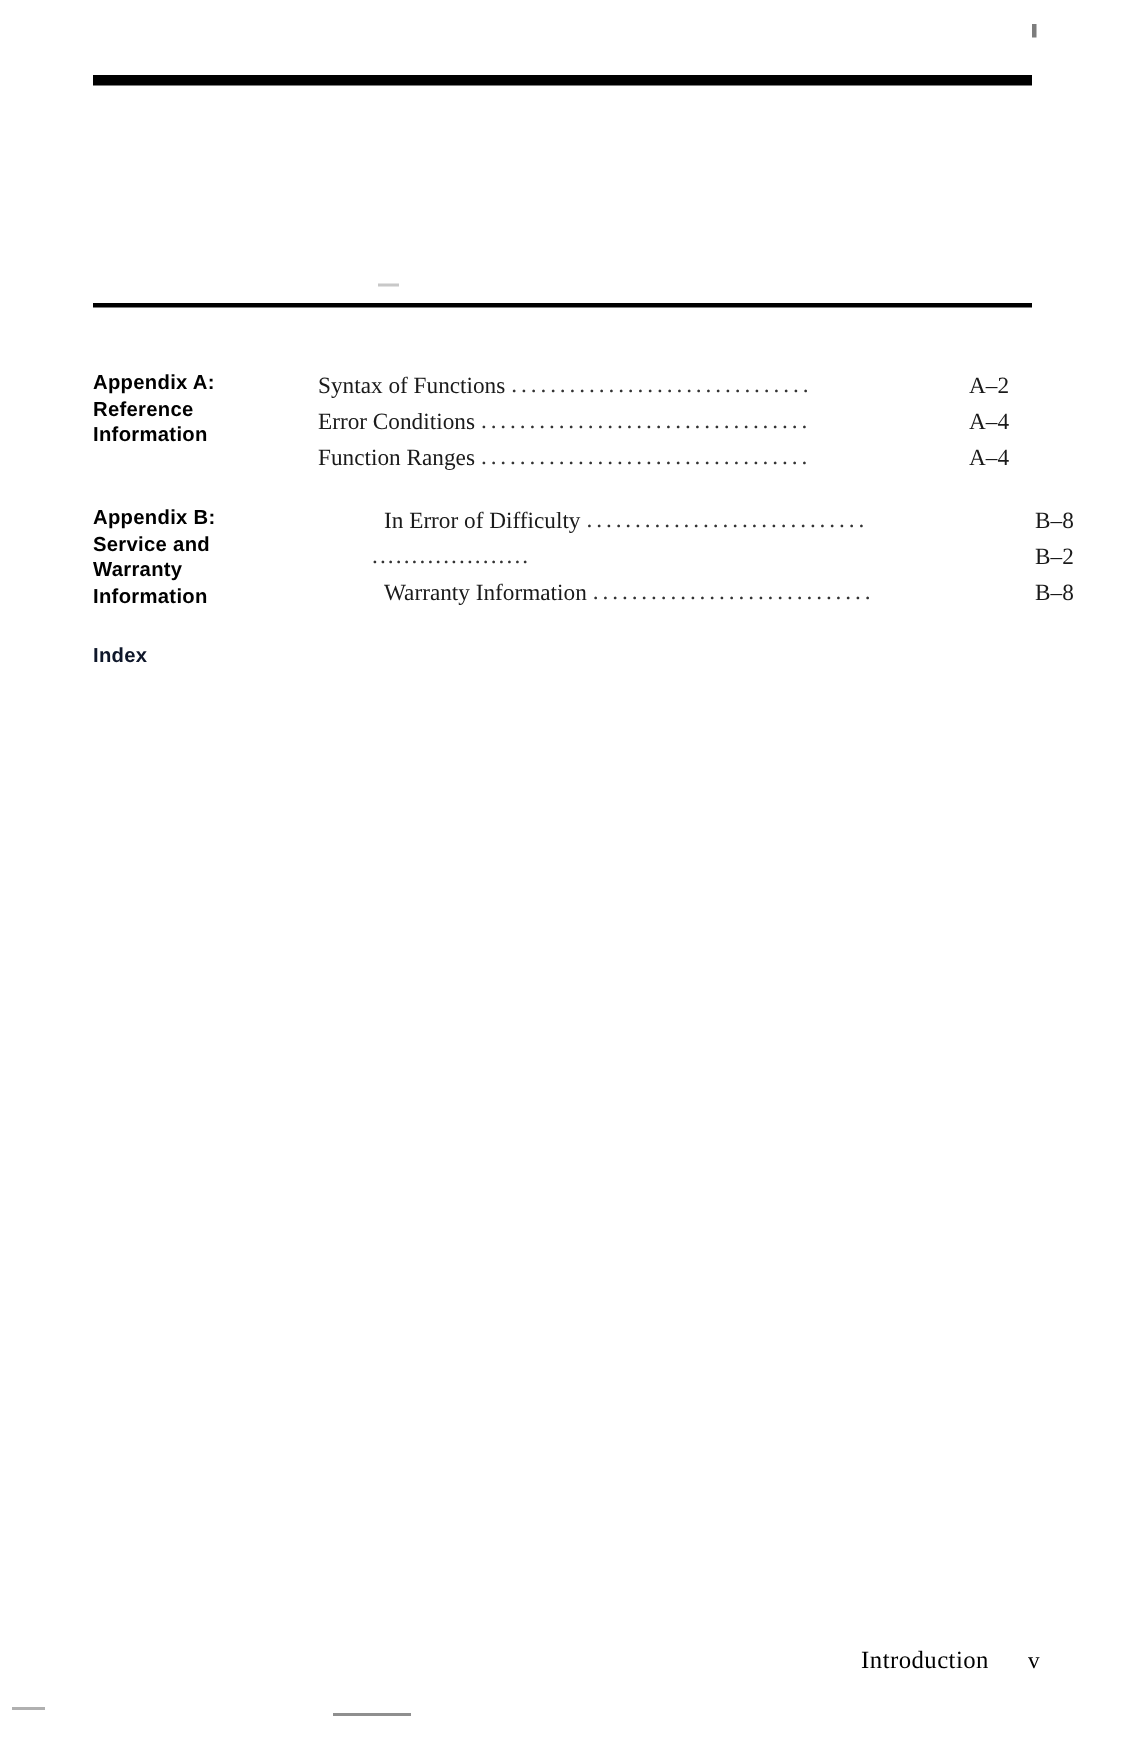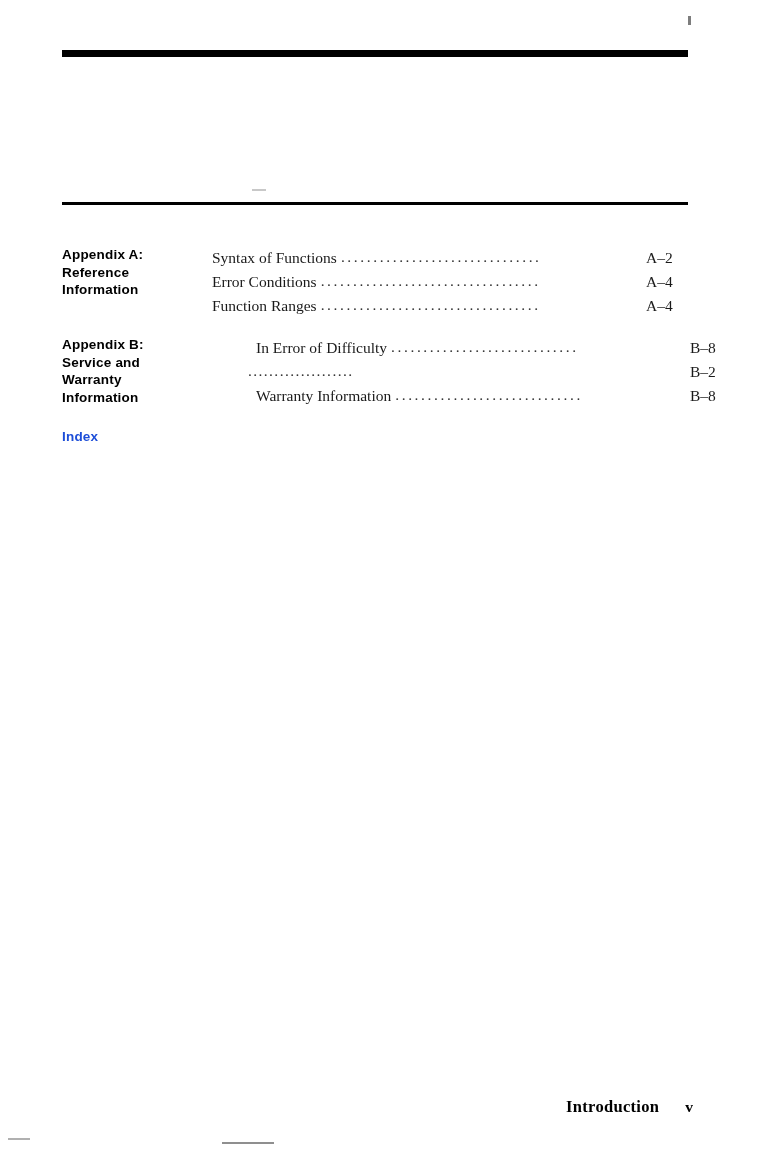--- a/index.html
+++ b/index.html
@@ -113,32 +113,32 @@
   }
 
   .index-label {
     position: absolute;
     left: 62px;
     top: 429px;
     font-family: "Liberation Sans", sans-serif;
     font-weight: bold;
     font-size: 13.5px;
     letter-spacing: 0.2px;
-    color: #1d4ed8;
+    color: #0f172a;
   }
 
   
   .footer {
     position: absolute;
     right: 72px;
     bottom: 48px;
     display: flex;
     align-items: baseline;
     font-family: "Liberation Serif", serif;
-    font-weight: bold;
+    font-weight: normal;
     font-size: 16.5px;
     color: #000000;
   }
   .footer .foot-title { letter-spacing: 0.3px; }
   .footer .foot-page { margin-left: 26px; font-size: 15.5px; }
 
   
   .artifact {
     position: absolute;
     background: #9a9a9a;

